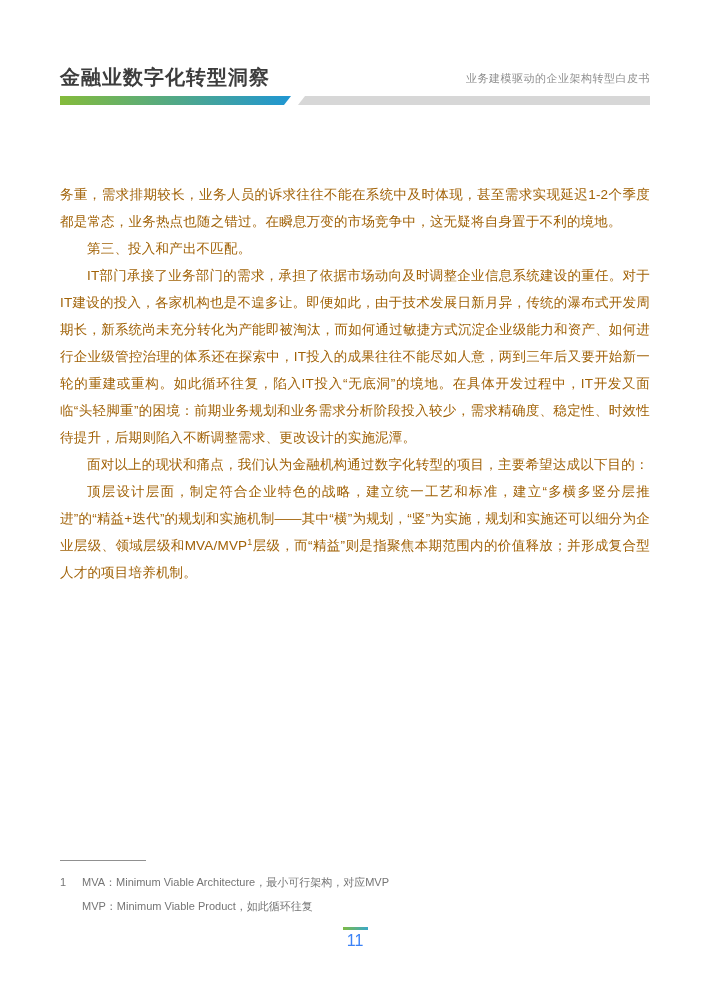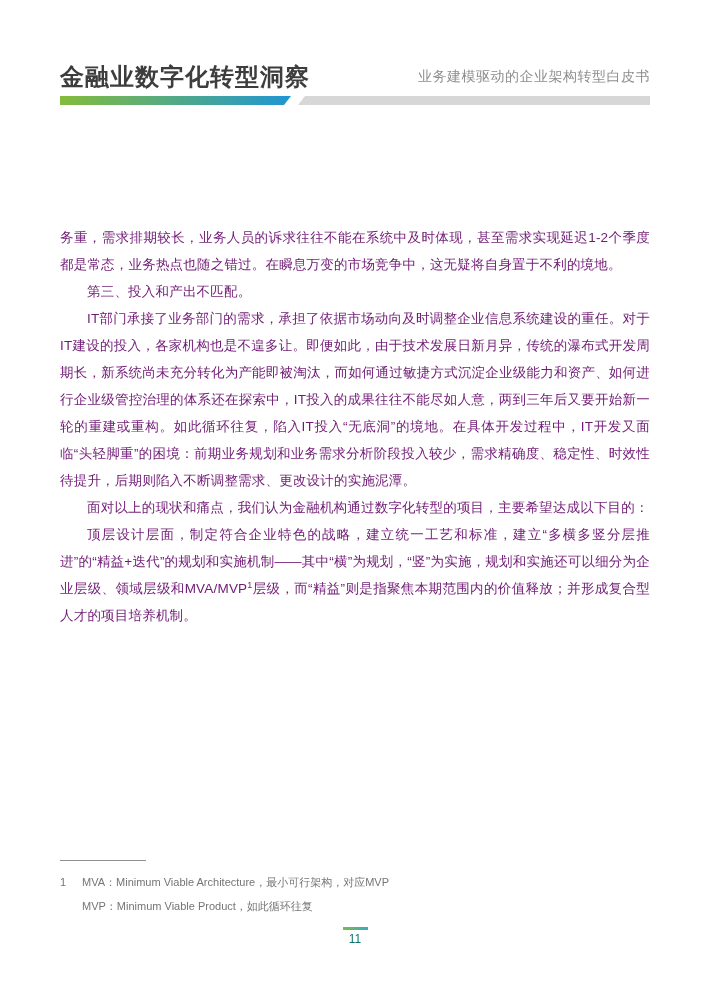--- a/index.html
+++ b/index.html
@@ -23,28 +23,28 @@
     right: 60px;
     top: 64px;
   }
   .header-row {
     display: flex;
     justify-content: space-between;
     align-items: flex-end;
   }
   .page-title {
     margin: 0;
-    font-size: 24px;
+    font-size: 20px;
     font-weight: bold;
     color: #3d3d3d;
     letter-spacing: 1px;
     line-height: 26px;
   }
   .header-subtitle {
-    font-size: 14px;
+    font-size: 11px;
     color: #8e8e8e;
     padding-bottom: 4px;
     letter-spacing: 0.5px;
   }
   .header-bars {
     display: flex;
     gap: 7px;
     height: 9px;
     margin-top: 6px;
   }
@@ -58,24 +58,23 @@
   }
 
   
   .body-content {
     position: absolute;
     left: 60px;
     width: 590px;
     top: 181px;
     font-size: 13.5px;
     line-height: 27px;
-    color: #701a75;
+    color: #a16207;
     text-align: justify;
     letter-spacing: 0.2px;
-    margin-top: 43px;
   }
   .para { margin: 0; }
   .indent { text-indent: 2em; }
   .fn-ref {
     font-size: 9px;
     vertical-align: super;
     line-height: 0;
   }
 
   
@@ -108,22 +107,22 @@
     top: 927px;
     text-align: center;
   }
   .pageno-rule {
     width: 25px;
     height: 2.5px;
     margin: 0 auto;
   }
   .pageno {
     margin-top: 2px;
-    font-size: 12px;
-    color: #0f766e;
+    font-size: 16px;
+    color: #3b82f6;
   }
 </style>
 </head>
 <body>
 
 <div class="page">
 
   <div class="header">
     <div class="header-row">
       <h1 class="page-title">金融业数字化转型洞察</h1>

